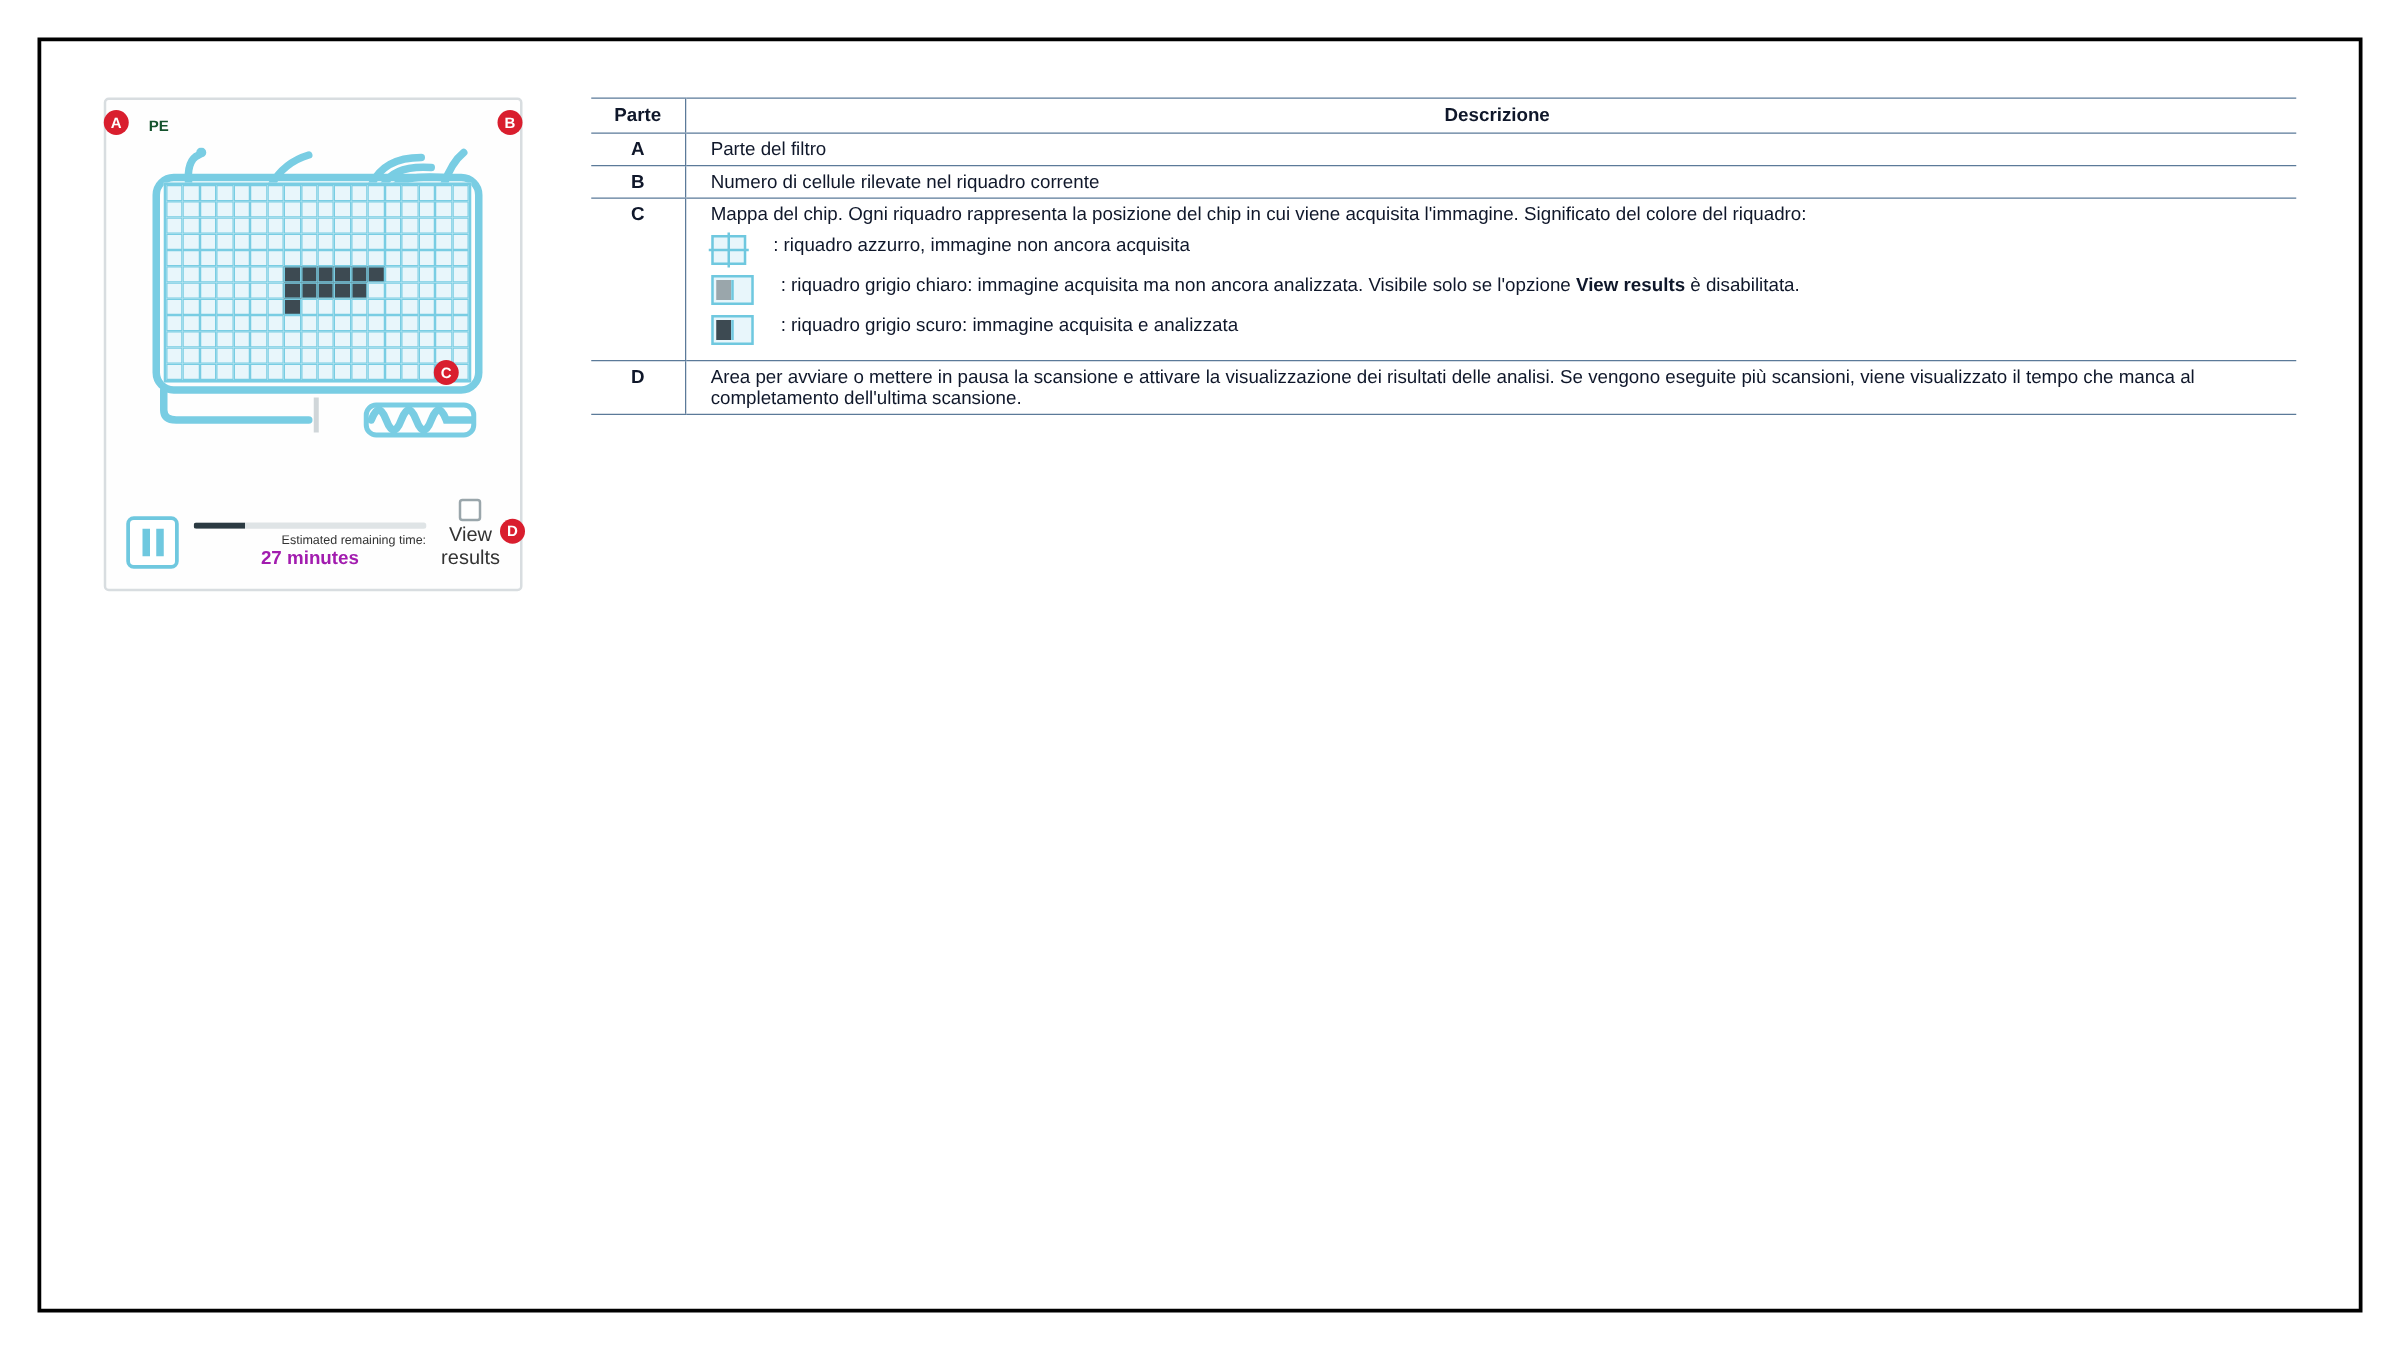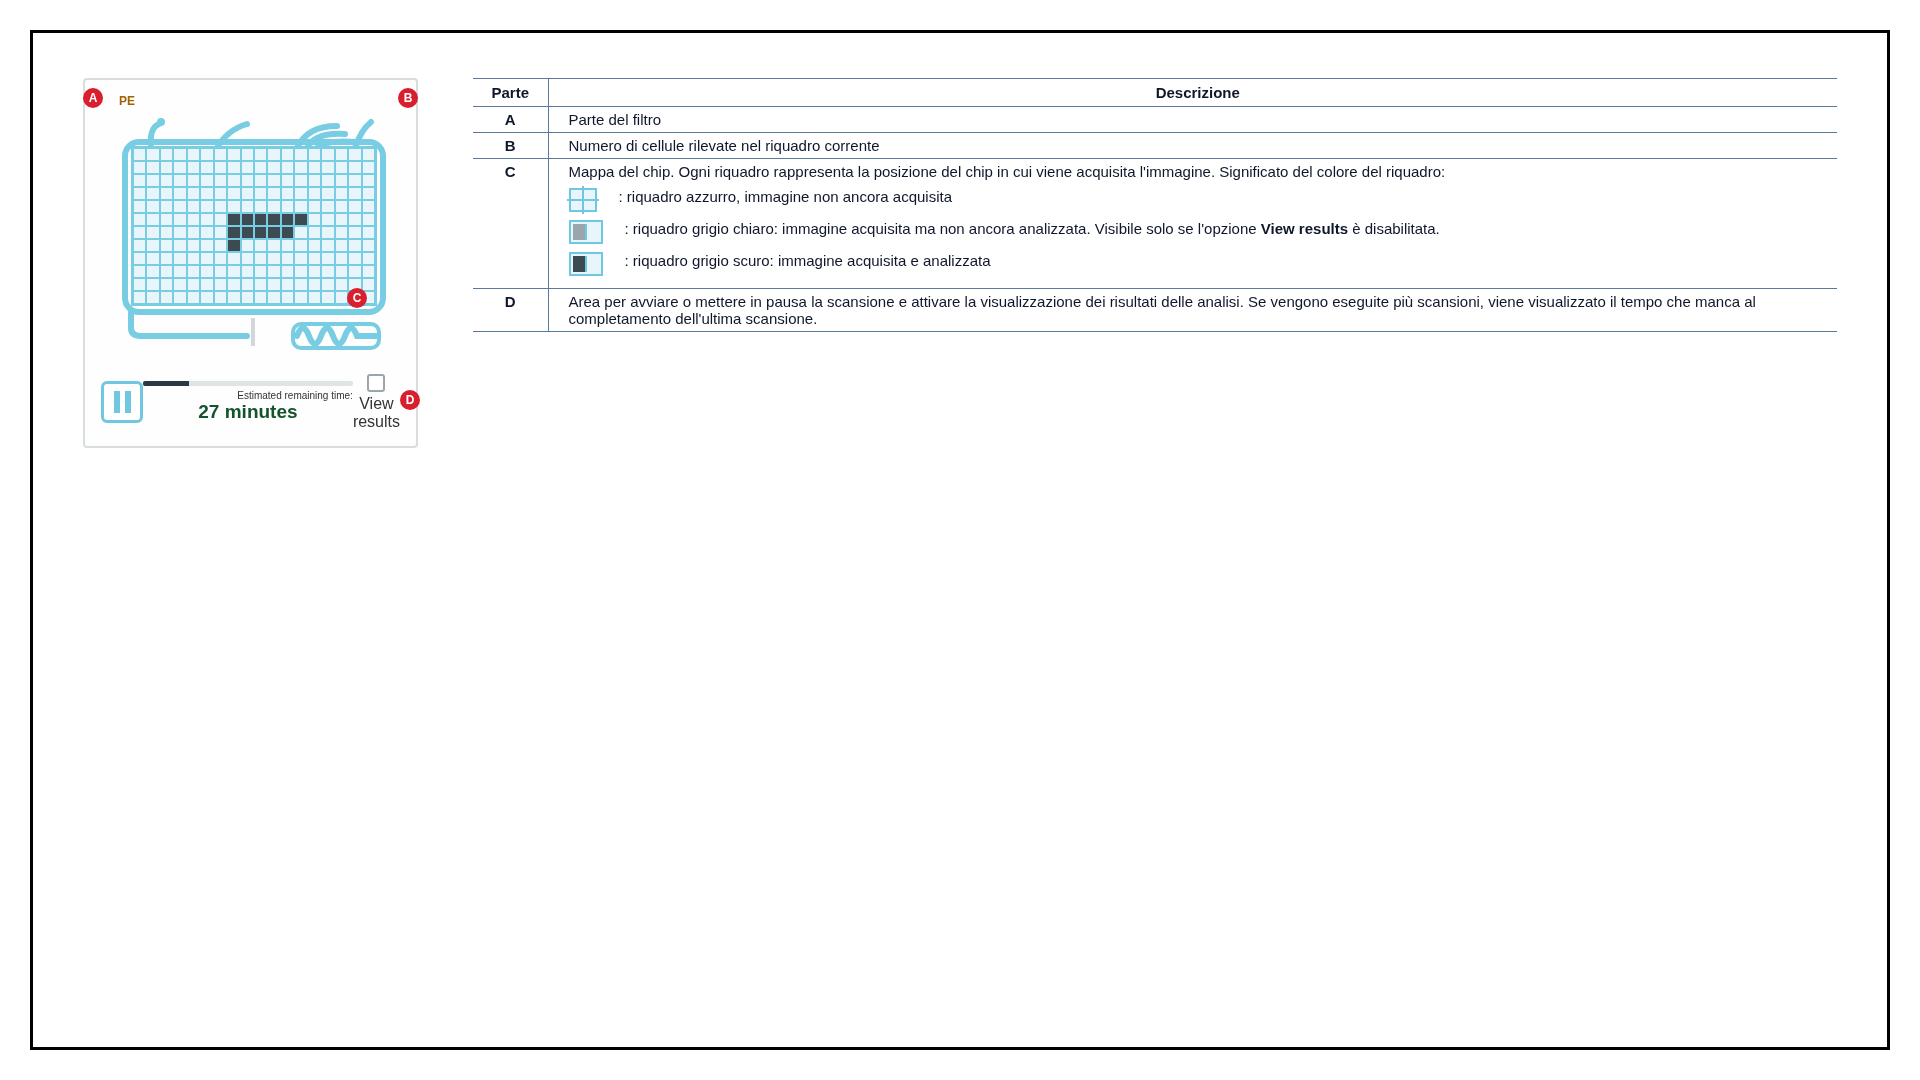--- a/index.html
+++ b/index.html
@@ -34,21 +34,21 @@
       border-radius: 4px;
       background: #fefefe;
       padding: 12px 12px 16px 12px;
       position: relative;
     }
     .panel-top {
       display: flex;
       justify-content: space-between;
       align-items: flex-start;
       font-size: 12px;
-      color: #a16207;
+      color: #14532d;
       font-weight: 700;
       padding: 2px 4px 6px 22px;
     }
     .chip-area {
       position: relative;
       width: 100%;
       height: 250px;
       margin-top: 4px;
     }
     .chip-area svg { display: block; }
@@ -64,22 +64,23 @@
       grid-template-columns: repeat(18, 1fr);
       grid-template-rows: repeat(12, 1fr);
     }
     .cell {
       border: 1px solid #79cde3;
       background: #e8f6fb;
     }
     .cell.dark { background: #3d4a52; }
     .bottom-controls {
       display: flex;
-      align-items: center;
-      margin-top: 6px;
+      align-items: flex-end;
+      gap: 12px;
+      margin-top: 31px;
       padding: 0 4px;
     }
     .pause-btn {
       width: 42px;
       height: 42px;
       border: 3px solid #6fc8df;
       border-radius: 6px;
       display: flex;
       align-items: center;
       justify-content: center;
@@ -106,24 +107,24 @@
       height: 100%;
       width: 22%;
       background: #2b3a42;
     }
     .est-label {
       font-size: 10px;
       text-align: right;
       color: #333;
     }
     .est-value {
-      font-size: 19px;
+      font-size: 15px;
       font-weight: 600;
       text-align: center;
-      color: #14532d;
+      color: #a21caf;
     }
     .view-results {
       text-align: center;
       font-size: 16px;
       color: #333;
       line-height: 1.1;
     }
     .vr-box {
       width: 18px;
       height: 18px;

